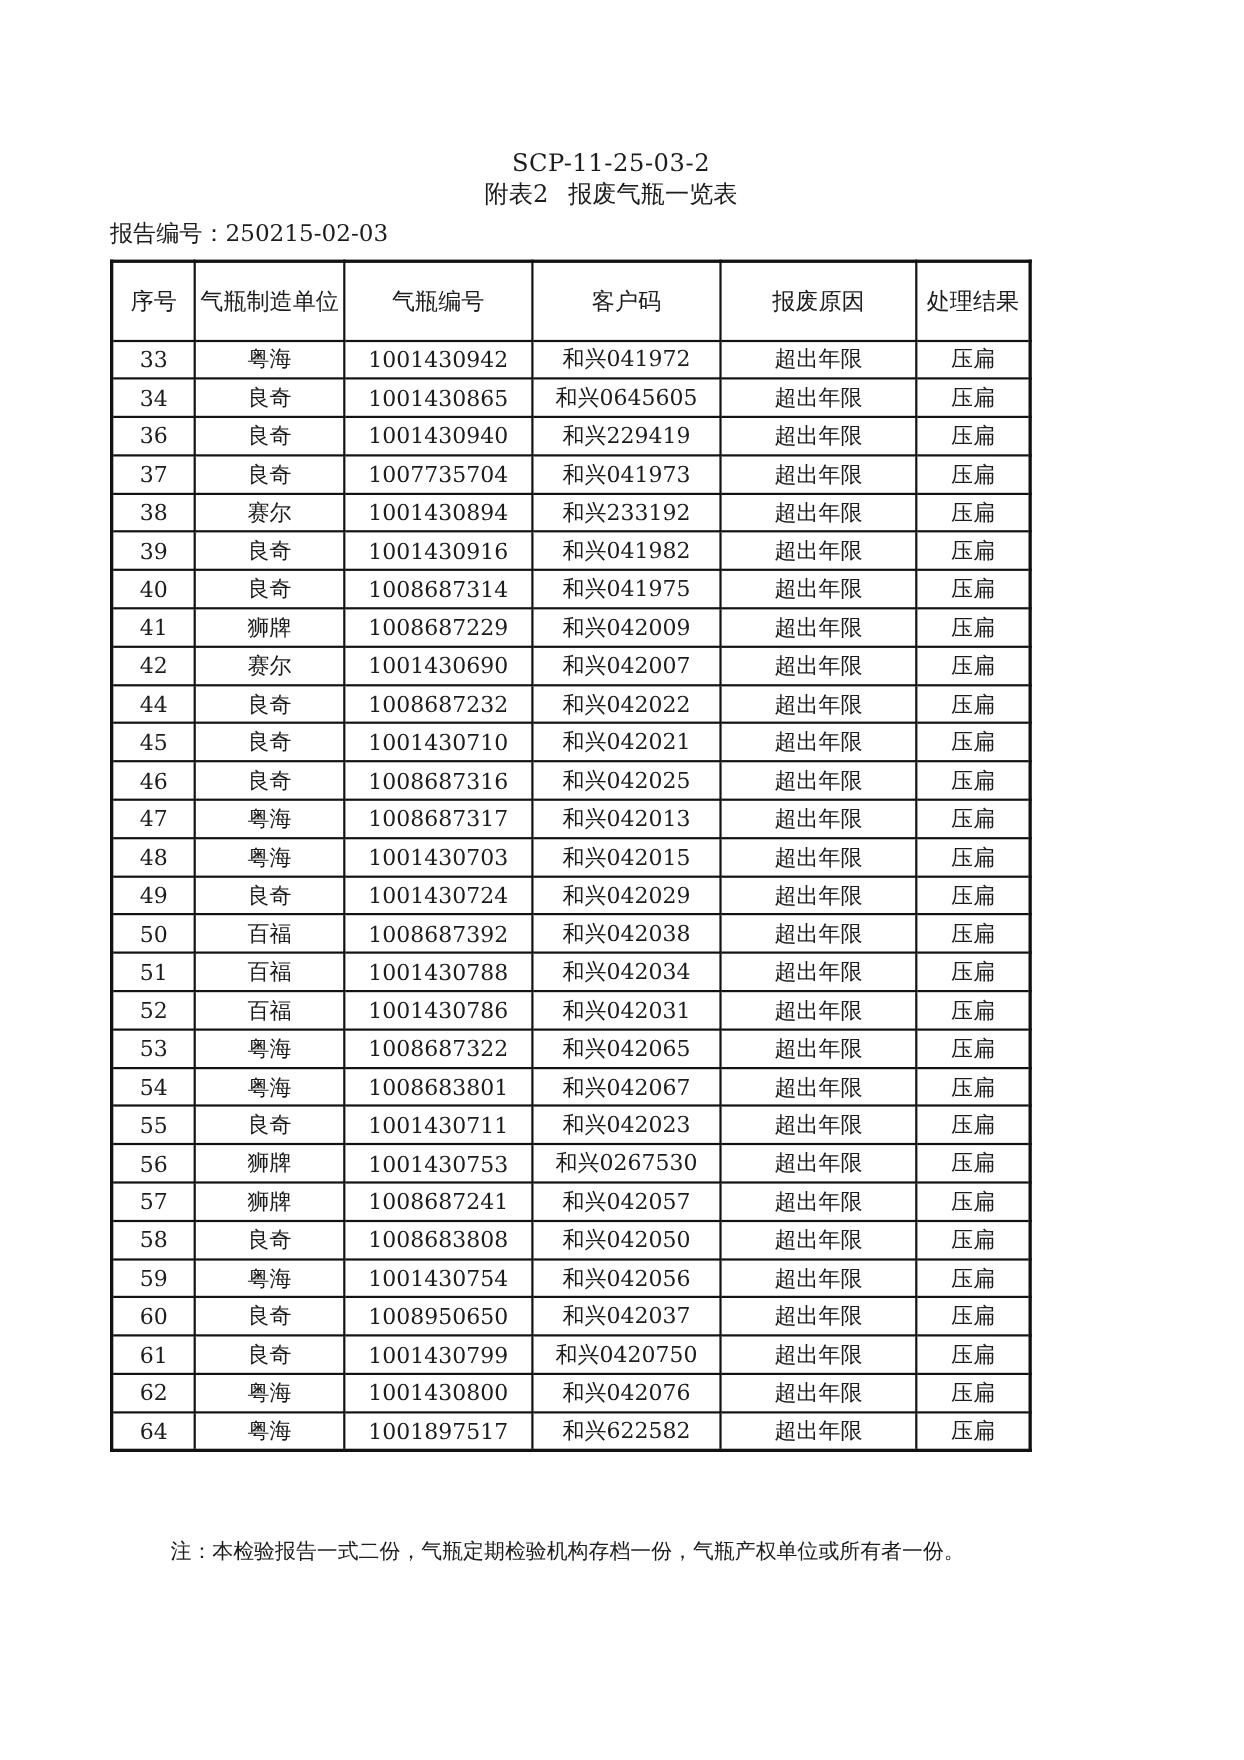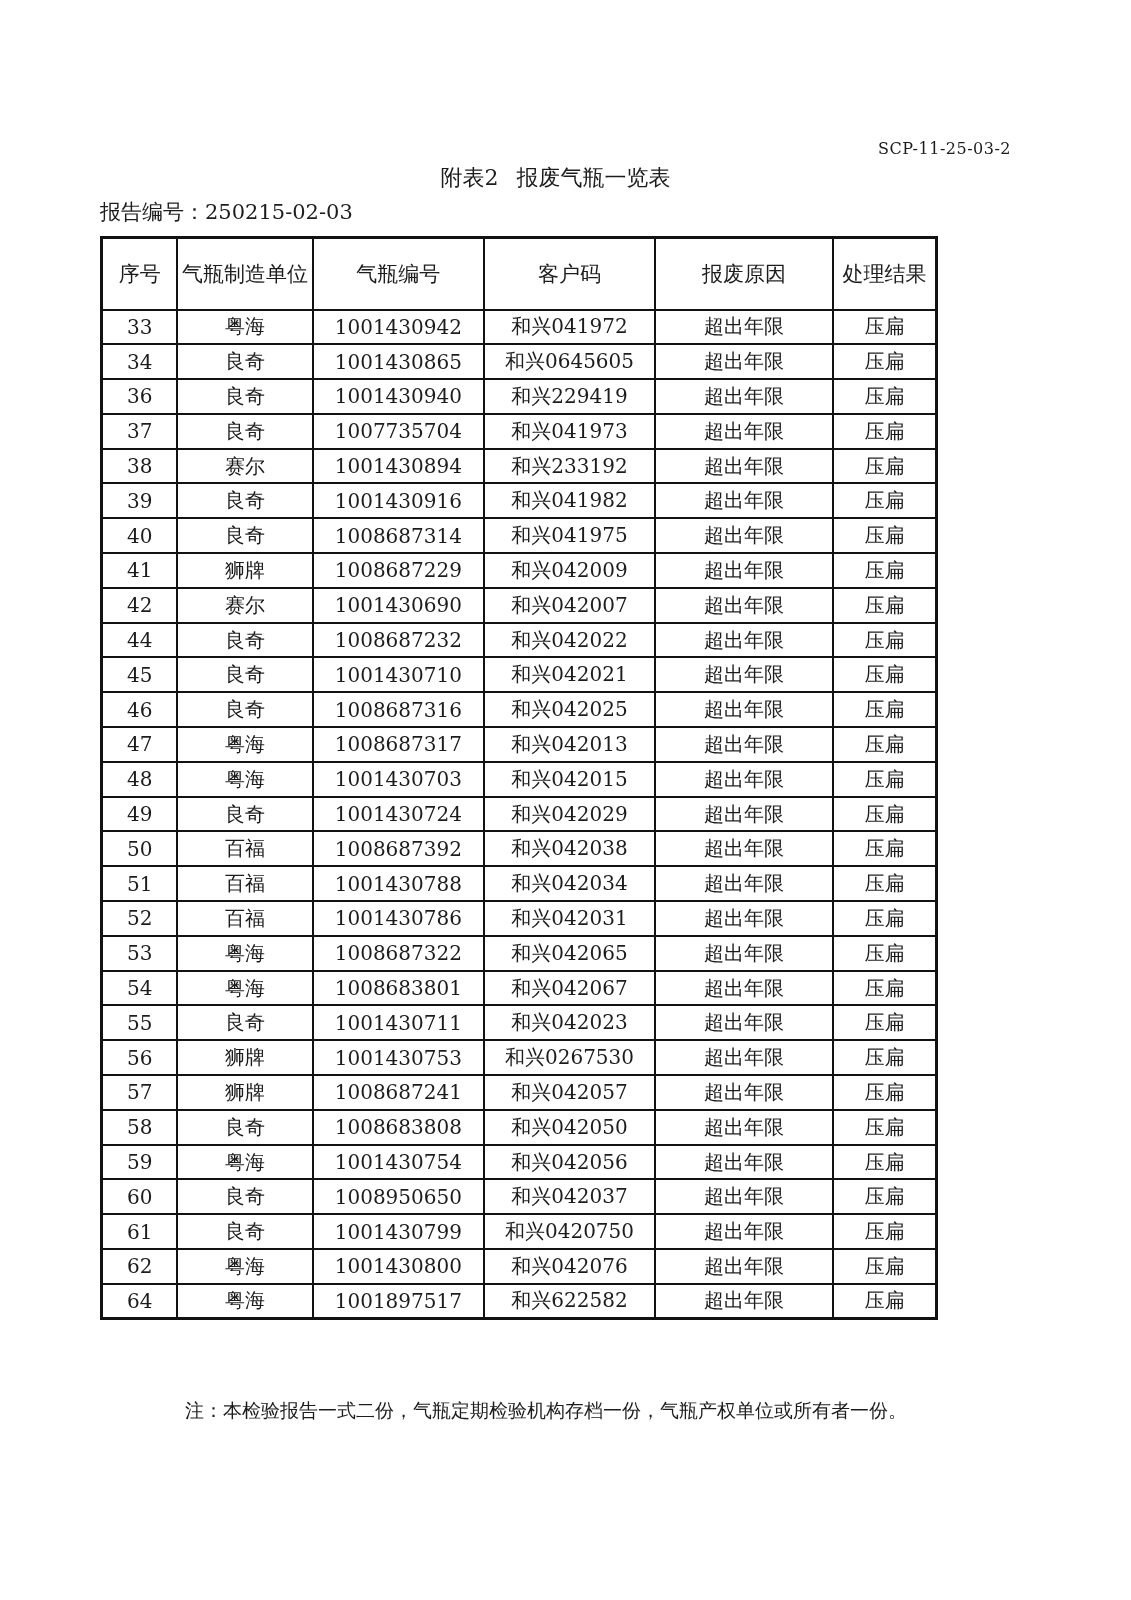--- a/index.html
+++ b/index.html
@@ -12,24 +12,24 @@
     font-family: "DejaVu Serif", "Liberation Serif", serif;
     color: #1c1c1c;
     position: relative;
   }
   .page {
     width: 911px;
     margin-left: 100px;
     padding-top: 137px;
   }
   .doc-code {
-    font-size: 16px;
+    font-size: 22px;
     line-height: 23px;
     letter-spacing: 0.5px;
-    text-align: right;
+    text-align: center;
   }
   .title-line {
     margin-top: 4px;
     font-size: 22px;
     line-height: 27px;
     text-align: center;
     white-space: nowrap;
   }
   .title-line .title-prefix { margin-right: 18px; text-align: center; }
   .report-line {
@@ -57,21 +57,21 @@
     height: 72px;
     font-size: 21px;
   }
   table.cyl-table tbody td {
     height: 34.8px;
     font-size: 20px;
   }
   table.cyl-table { border: 3px solid #121212; }
   .note-line {
     margin-top: 78px;
-    margin-left: 85px;
+    margin-left: 55px;
     font-size: 19px;
     line-height: 24px;
   }
 </style>
 </head>
 <body>
 
 <div class="page">
 
   <div class="doc-code">SCP-11-25-03-2</div>

